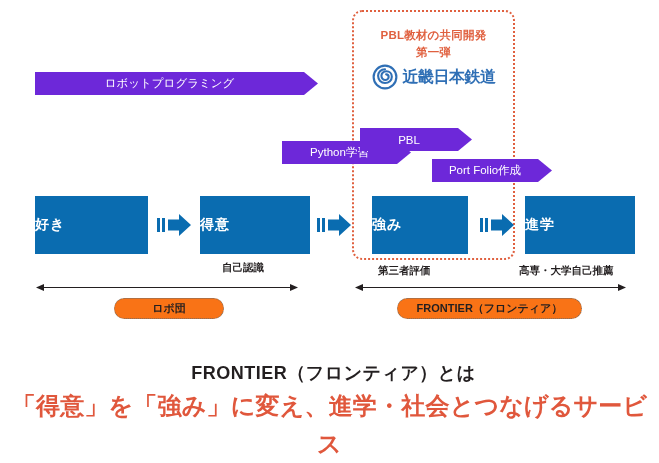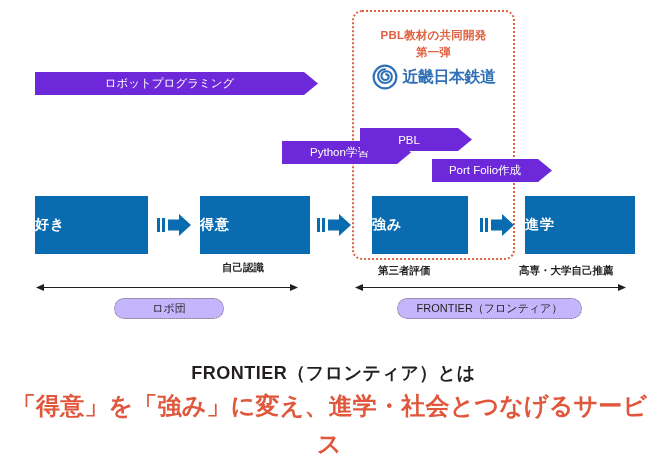--- a/index.html
+++ b/index.html
@@ -147,23 +147,23 @@
     position: absolute;
     top: 298px;
     height: 21px;
     border: 1.5px dotted #6d6d6d;
     border-radius: 11px;
     box-sizing: border-box;
     display: flex;
     align-items: center;
     justify-content: center;
     font-size: 11px;
-    font-weight: normal;
-    color: #231f20;
-    background: #c4b5fd;
+    font-weight: bold;
+    color: #231f20;
+    background: #f97316;
     white-space: nowrap;
   }
   .pill-robo     { left: 114px; width: 110px; }
   .pill-frontier { left: 397px; width: 185px; }
 
   
   .caption {
     position: absolute;
     left: 0;
     top: 360px;

